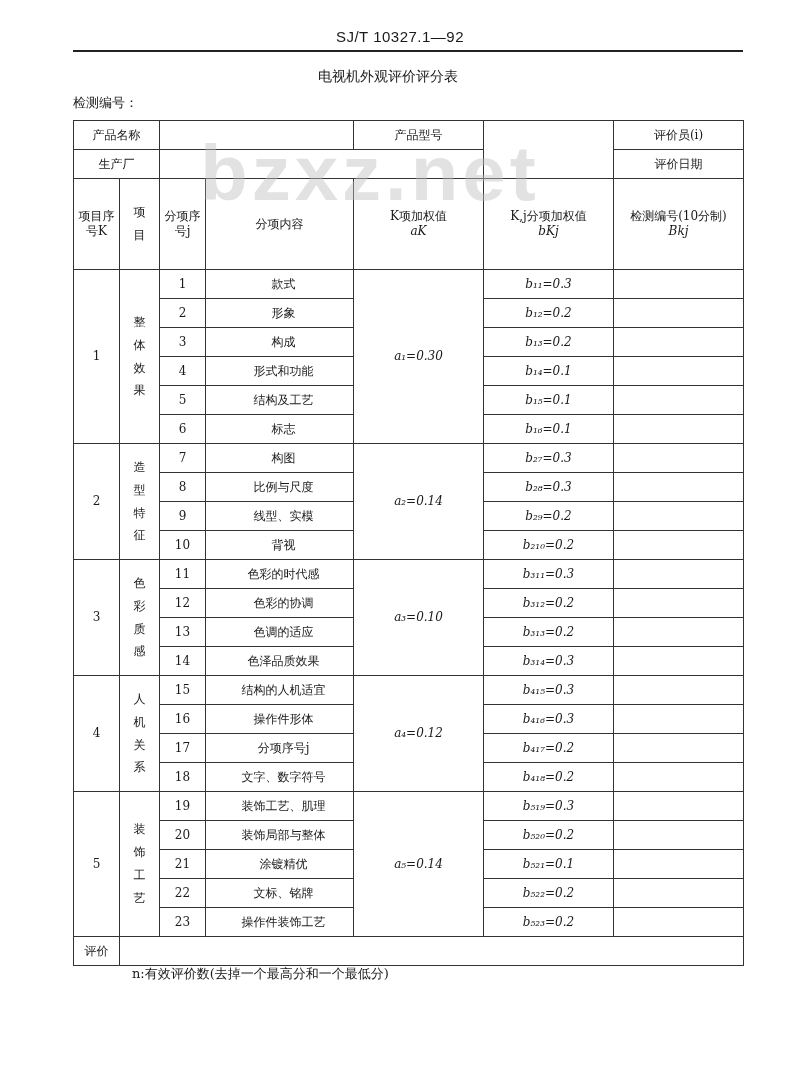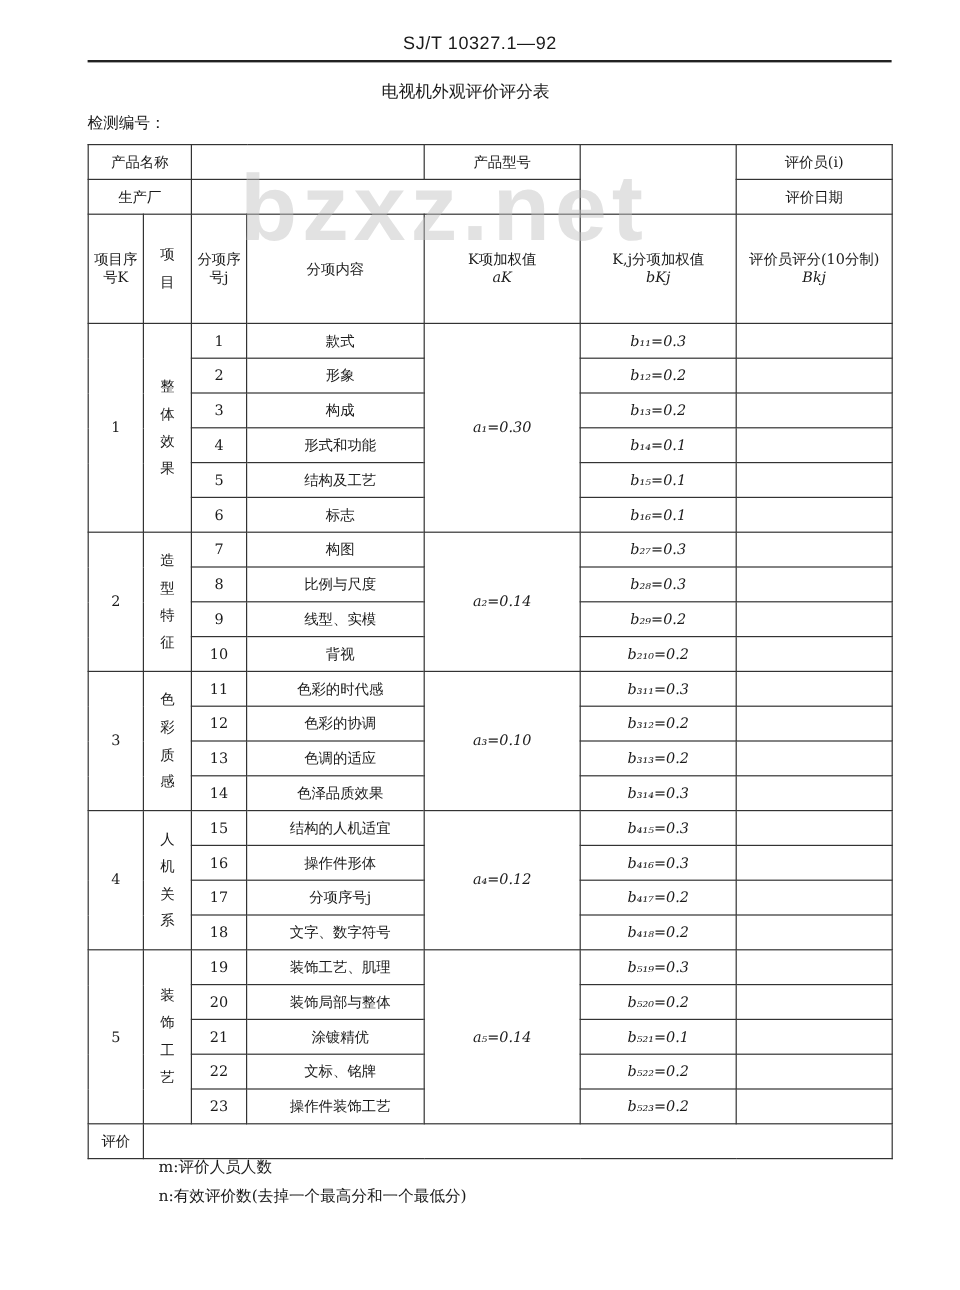--- a/index.html
+++ b/index.html
@@ -71,21 +71,21 @@
       <td>分项内容</td>
       <td>
           <div>K项加权值</div>
           <div class="math">aK</div>
         </td>
       <td>
           <div>K,j分项加权值</div>
           <div class="math">bKj</div>
         </td>
       <td>
-          <div>评价员评分(10分制)</div>
+          <div>检测编号(10分制)</div>
           <div class="math">Bkj</div>
         </td>
     </tr>
   <tr>
         <td rowspan="6">1</td>
         <td rowspan="6"><span class="vtext">整体效果</span></td>
         <td>1</td>
         <td class="left">款式</td>
         <td rowspan="6" class="math">a₁=0.30</td>
         <td class="math">b₁₁=0.3</td>
@@ -238,15 +238,14 @@
       <tr>
         <td>评价</td>
         <td colspan="6"></td>
       </tr>
     </tbody>
 </table>
 
 <div class="watermark">bzxz.net</div>
 
 <div class="notes">
-  <div class="indent">m:评价人员人数</div>
   <div class="indent">n:有效评价数(去掉一个最高分和一个最低分)</div>
 </div>
 
 </body></html>

